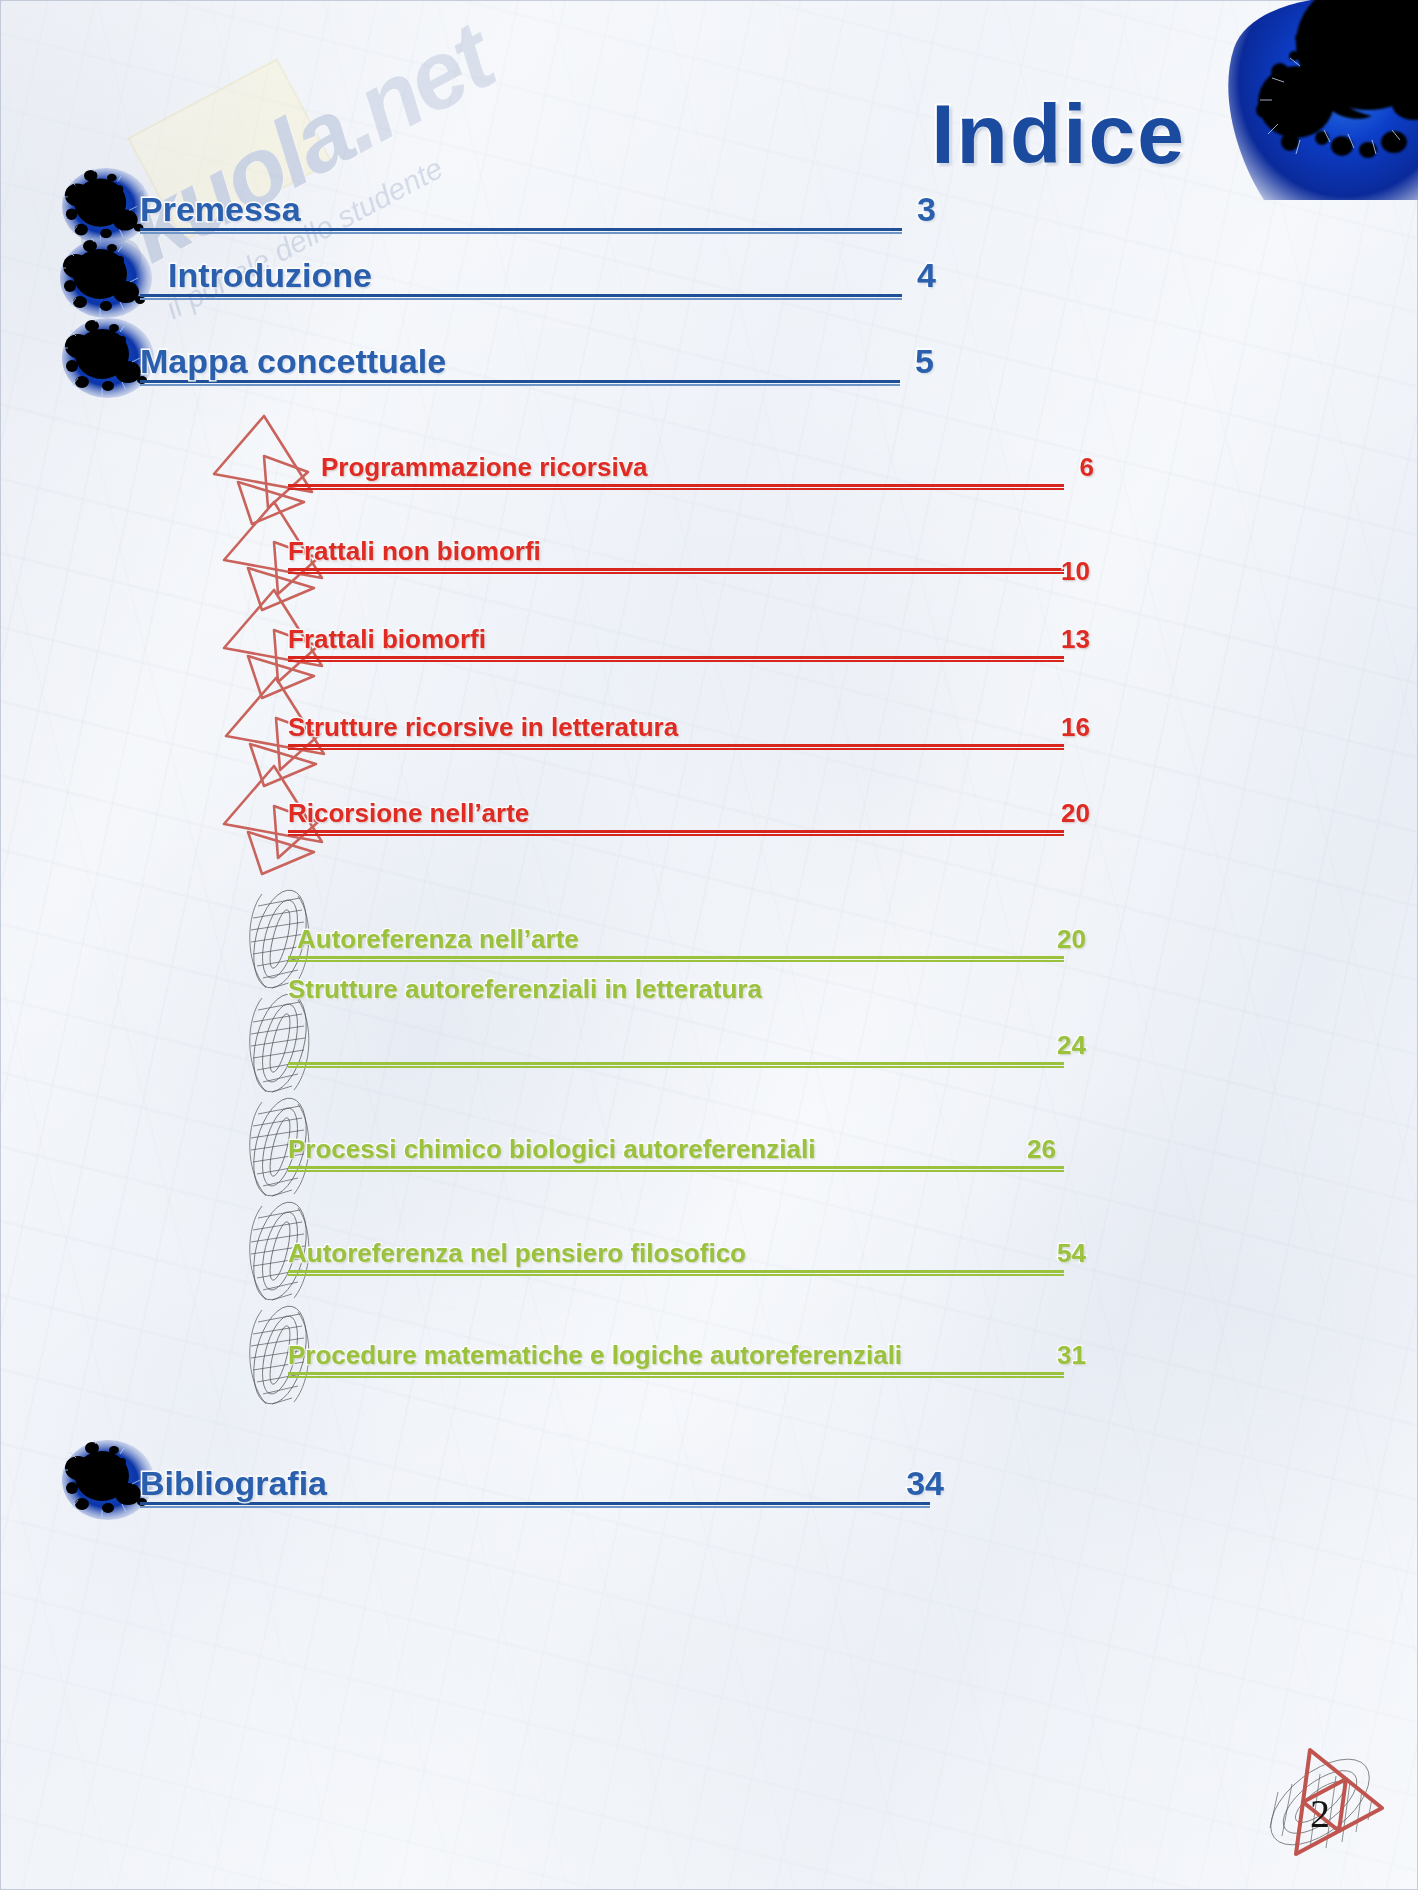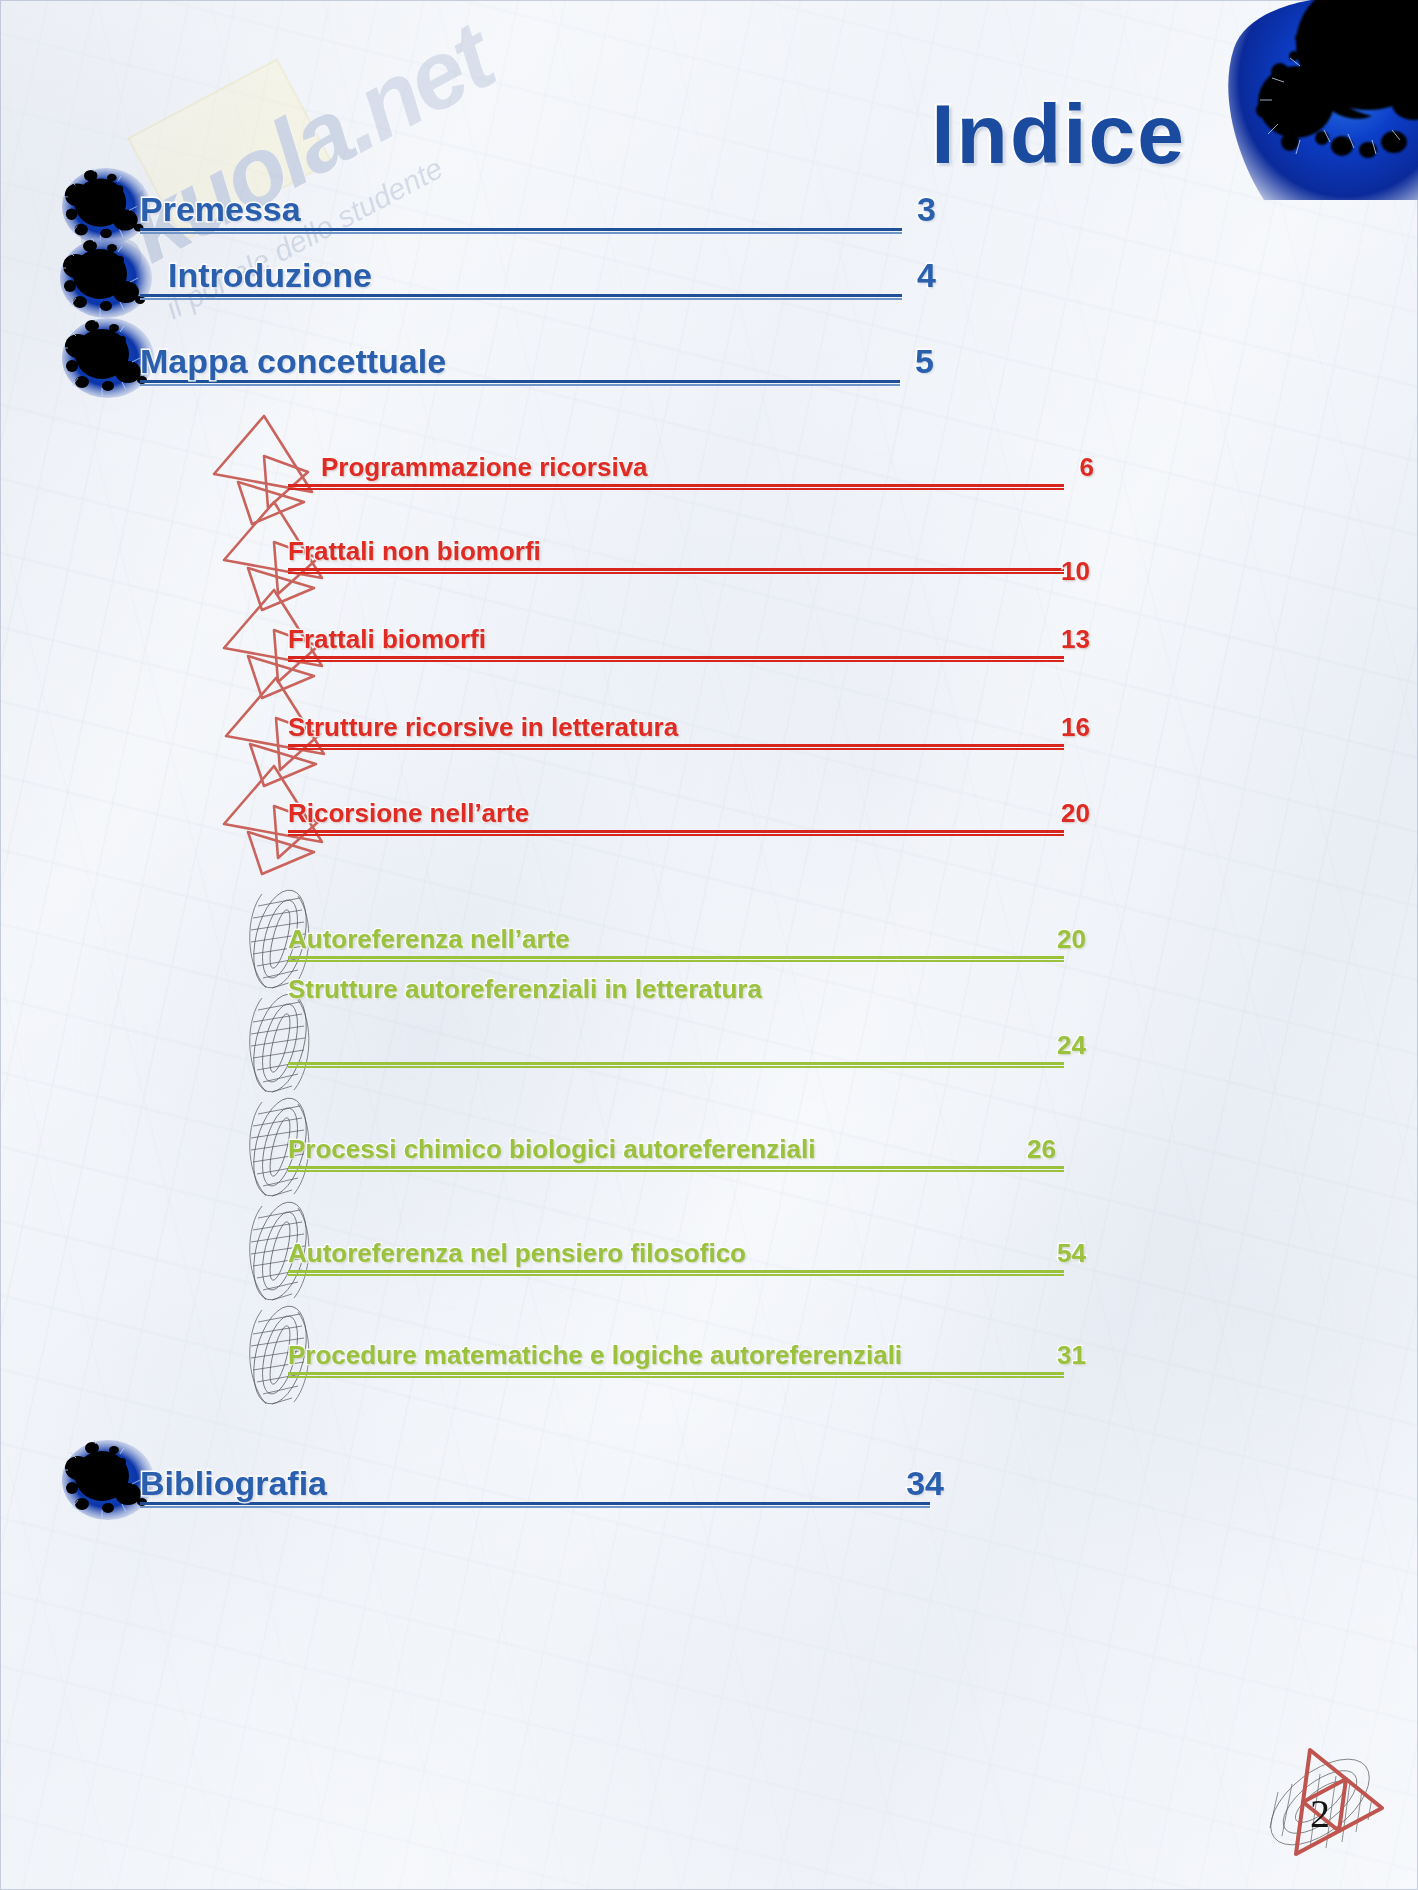--- a/index.html
+++ b/index.html
@@ -484,21 +484,21 @@
       <path d="M26,22 L68,14 M21,34 L70,26 M19,46 L72,38 M19,58 L73,50 M21,70 L72,62 M25,82 L70,74 M31,94 L66,86 M40,104 L60,98"></path>
       <path d="M30,10 C14,30 12,78 34,104 M66,12 C82,34 80,80 62,102"></path>
     </g>
   </svg>
 </div>
       <div class="lvl3">
         <div class="toc-leader" style="position: absolute; left: 288px; top: 956px; width: 776px;">
           <div class="lead-line lead-top"></div>
           <div class="lead-line lead-bot"></div>
         </div>
-        <div class="toc-label" style="position: absolute; left: 288px; top: 926px;">Autoreferenza nell’arte</div>
+        <div class="toc-label" style="position: absolute; left: 297px; top: 926px;">Autoreferenza nell’arte</div>
         <div class="toc-page" style="position: absolute; left: 1030px; top: 926px; width: 56px;">20</div>
       </div>
       <div class="toc-icon" style="left: 232px; top: 988px; width: 96px; height: 110px;">
   <svg viewBox="0 0 96 110" width="100%" height="100%">
     <g stroke="#3a3a3a" stroke-width="0.7" fill="none" opacity="0.85">
       <ellipse cx="48" cy="55" rx="24" ry="50" transform="rotate(14 48 55)"></ellipse>
       <ellipse cx="48" cy="55" rx="15" ry="40" transform="rotate(14 48 55)"></ellipse>
       <ellipse cx="48" cy="55" rx="7" ry="30" transform="rotate(14 48 55)"></ellipse>
       <path d="M26,22 L68,14 M21,34 L70,26 M19,46 L72,38 M19,58 L73,50 M21,70 L72,62 M25,82 L70,74 M31,94 L66,86 M40,104 L60,98"></path>
       <path d="M30,10 C14,30 12,78 34,104 M66,12 C82,34 80,80 62,102"></path>

